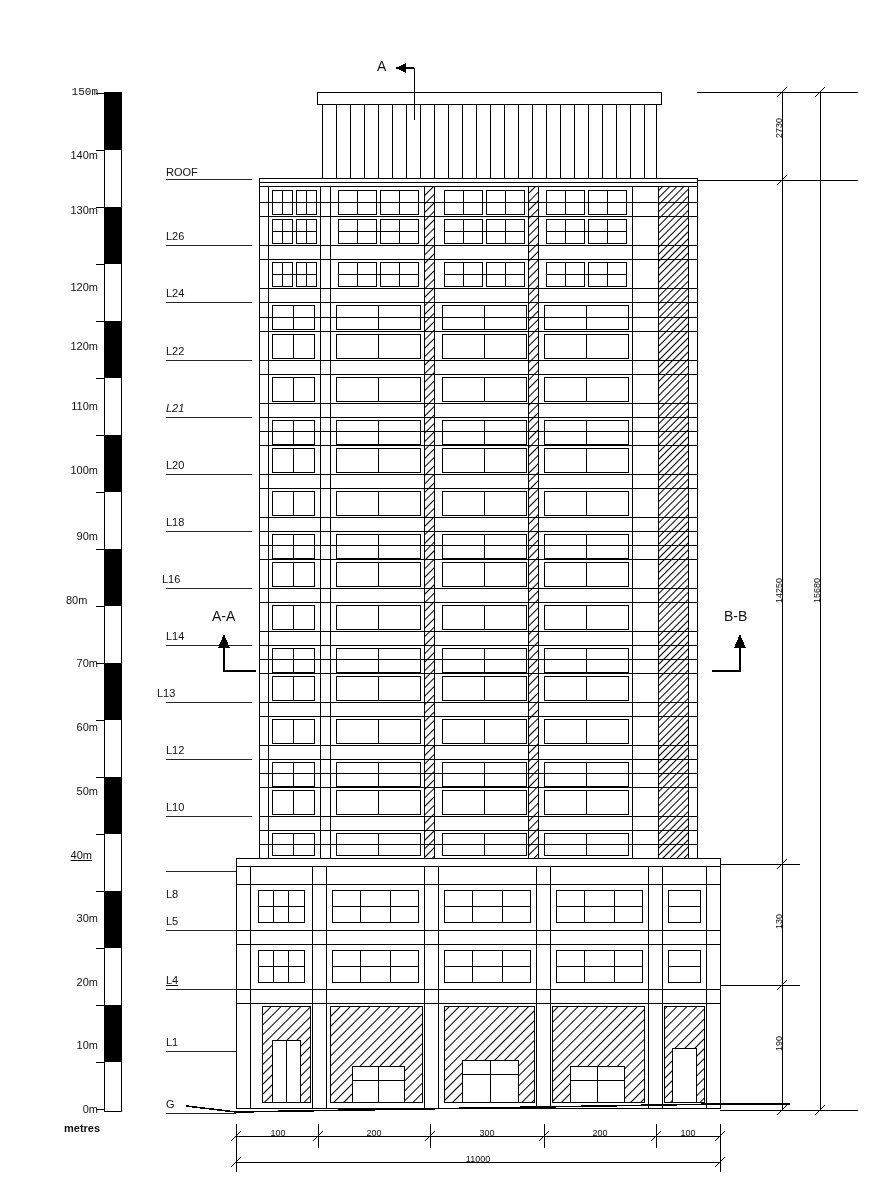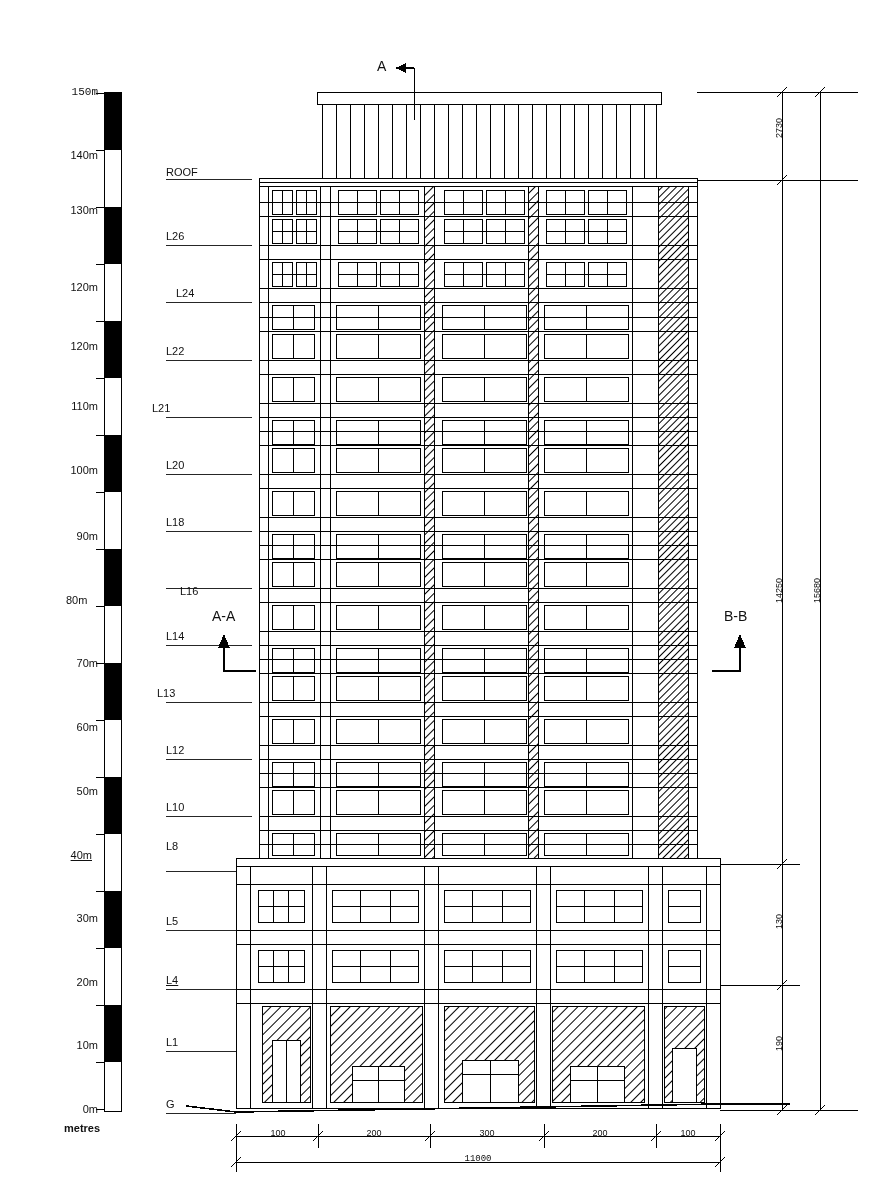--- a/index.html
+++ b/index.html
@@ -72,51 +72,51 @@
   <div class="abs lbl" style="left:70px;top:1103px;text-align:right;width:28px;">0m</div>
   <div class="abs lbl" style="left:64px;top:1122px;font-weight:bold;">metres</div>
 
   <div class="lvl-line" style="left:166px;top:179px;width:86px;"></div>
   <div class="abs lbl" style="left:166px;top:166px;">ROOF</div>
 
   <div class="lvl-line" style="left:166px;top:245px;width:86px;"></div>
   <div class="abs lbl" style="left:166px;top:230px;">L26</div>
 
   <div class="lvl-line" style="left:166px;top:302px;width:86px;"></div>
-  <div class="abs lbl" style="left:176px;top:287px;">L24</div>
+  <div class="abs lbl" style="left:166px;top:287px;">L24</div>
 
   <div class="lvl-line" style="left:166px;top:360px;width:86px;"></div>
   <div class="abs lbl" style="left:166px;top:345px;">L22</div>
 
   <div class="lvl-line" style="left:166px;top:417px;width:86px;"></div>
-  <div class="abs lbl" style="left:152px;top:402px;">L21</div>
+  <div class="abs lbl" style="left:166px;top:402px;font-style:italic;">L21</div>
 
   <div class="lvl-line" style="left:166px;top:474px;width:86px;"></div>
   <div class="abs lbl" style="left:166px;top:459px;">L20</div>
 
   <div class="lvl-line" style="left:166px;top:531px;width:86px;"></div>
   <div class="abs lbl" style="left:166px;top:516px;">L18</div>
 
   <div class="lvl-line" style="left:166px;top:588px;width:86px;"></div>
-  <div class="abs lbl" style="left:180px;top:573px;margin-top:12px;">L16</div>
+  <div class="abs lbl" style="left:162px;top:573px;">L16</div>
 
   <div class="lvl-line" style="left:166px;top:645px;width:86px;"></div>
   <div class="abs lbl" style="left:166px;top:630px;">L14</div>
 
   <div class="lvl-line" style="left:166px;top:702px;width:86px;"></div>
   <div class="abs lbl" style="left:157px;top:687px;">L13</div>
 
   <div class="lvl-line" style="left:166px;top:759px;width:86px;"></div>
   <div class="abs lbl" style="left:166px;top:744px;">L12</div>
 
   <div class="lvl-line" style="left:166px;top:816px;width:86px;"></div>
   <div class="abs lbl" style="left:166px;top:801px;">L10</div>
 
   <div class="lvl-line" style="left:166px;top:871px;width:70px;"></div>
-  <div class="abs lbl" style="left:166px;top:840px;">L8</div>
+  <div class="abs lbl" style="left:166px;top:888px;">L8</div>
 
   <div class="lvl-line" style="left:166px;top:930px;width:70px;"></div>
   <div class="abs lbl" style="left:166px;top:915px;">L5</div>
 
   <div class="lvl-line" style="left:166px;top:989px;width:70px;"></div>
   <div class="abs lbl" style="left:166px;top:974px;text-decoration:underline;">L4</div>
 
   <div class="lvl-line" style="left:166px;top:1051px;width:70px;"></div>
   <div class="abs lbl" style="left:166px;top:1036px;">L1</div>
 
@@ -592,15 +592,15 @@
   <div class="abs lbl-sm vert" style="left:774px;top:578px;">14250</div>
   <div class="abs lbl-sm vert" style="left:812px;top:578px;">15680</div>
   <div class="abs lbl-sm vert" style="left:774px;top:914px;">130</div>
   <div class="abs lbl-sm vert" style="left:774px;top:1036px;">190</div>
 
   <div class="abs lbl-sm" style="left:268px;top:1128px;width:20px;text-align:center;">100</div>
   <div class="abs lbl-sm" style="left:364px;top:1128px;width:20px;text-align:center;">200</div>
   <div class="abs lbl-sm" style="left:477px;top:1128px;width:20px;text-align:center;">300</div>
   <div class="abs lbl-sm" style="left:590px;top:1128px;width:20px;text-align:center;">200</div>
   <div class="abs lbl-sm" style="left:678px;top:1128px;width:20px;text-align:center;">100</div>
-  <div class="abs lbl-sm" style="left:456px;top:1154px;width:44px;text-align:center;font-family:Liberation Mono, monospace;">11000</div>
+  <div class="abs lbl-sm" style="left:456px;top:1154px;width:44px;text-align:center;">11000</div>
 
 </div>
 
 </body></html>

